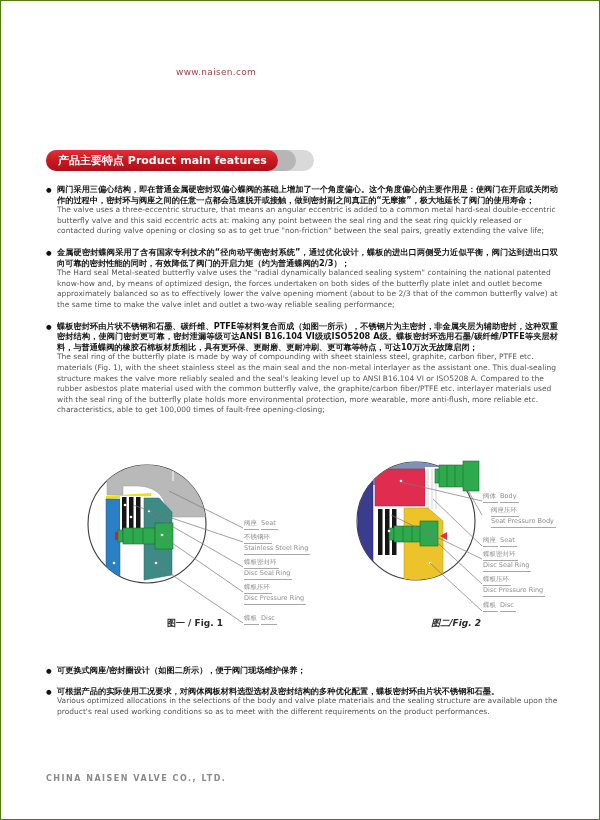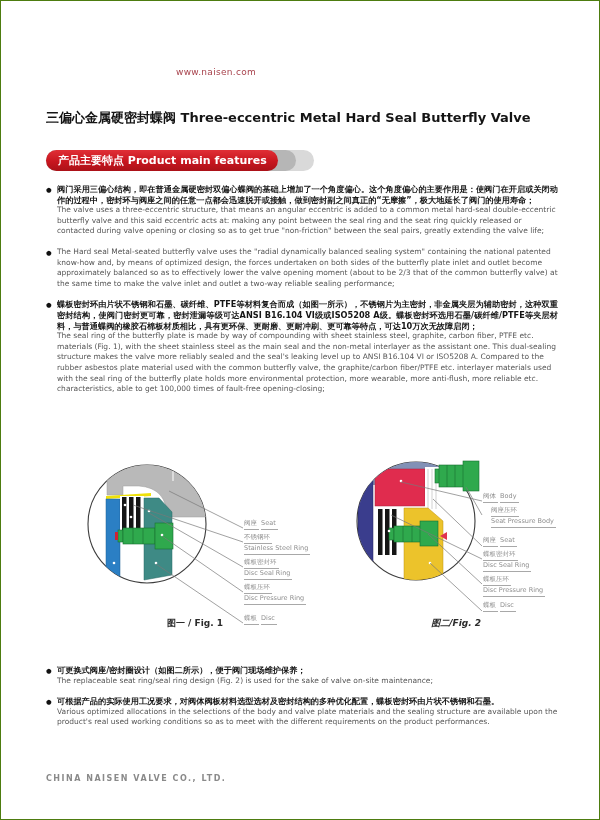--- a/index.html
+++ b/index.html
@@ -35,36 +35,36 @@
 
   .footer{position:absolute;left:45px;top:773px;font-size:8px;font-weight:600;letter-spacing:1.5px;color:#8a8a8a;}
 </style>
 </head>
 <body>
 
 <div class="page">
 
   <div class="website">www.naisen.com</div>
 
-  <div class="title">三偏心金属硬密封蝶阀 Three-eccentric Metal Hard Seal Butterfly Valve</div>
 
   <div class="banner-wrap">
     <div class="banner-bg2"></div>
     <div class="banner-bg1"></div>
     <div class="banner">产品主要特点 Product main features</div>
   </div>
 
   <div class="features top">
     <div class="feature">
       <span class="bullet">●</span>
       <p class="zh">阀门采用三偏心结构，即在普通金属硬密封双偏心蝶阀的基础上增加了一个角度偏心。这个角度偏心的主要作用是：使阀门在开启或关闭动作的过程中，密封环与阀座之间的任意一点都会迅速脱开或接触，做到密封副之间真正的“无摩擦”，极大地延长了阀门的使用寿命；</p>
       <p class="en">The valve uses a three-eccentric structure, that means an angular eccentric is added to a common metal hard-seal double-eccentric butterfly valve and this said eccentric acts at: making any point between the seal ring and the seat ring quickly released or contacted during valve opening or closing so as to get true "non-friction" between the seal pairs, greatly extending the valve life;</p>
     </div>
     <div class="feature">
       <span class="bullet">●</span>
+      <p class="zh">金属硬密封蝶阀采用了含有国家专利技术的“径向动平衡密封系统”，通过优化设计，蝶板的进出口两侧受力近似平衡，阀门达到进出口双向可靠的密封性能的同时，有效降低了阀门的开启力矩（约为普通蝶阀的2/3）；</p>
       <p class="en">The Hard seal Metal-seated butterfly valve uses the "radial dynamically balanced sealing system" containing the national patented know-how and, by means of optimized design, the forces undertaken on both sides of the butterfly plate inlet and outlet become approximately balanced so as to effectively lower the valve opening moment (about to be 2/3 that of the common butterfly valve) at the same time to make the valve inlet and outlet a two-way reliable sealing performance;</p>
     </div>
     <div class="feature">
       <span class="bullet">●</span>
       <p class="zh">蝶板密封环由片状不锈钢和石墨、碳纤维、PTFE等材料复合而成（如图一所示），不锈钢片为主密封，非金属夹层为辅助密封，这种双重密封结构，使阀门密封更可靠，密封泄漏等级可达ANSI B16.104 VI级或ISO5208 A级。蝶板密封环选用石墨/碳纤维/PTFE等夹层材料，与普通蝶阀的橡胶石棉板材质相比，具有更环保、更耐磨、更耐冲刷、更可靠等特点，可达10万次无故障启闭；</p>
       <p class="en">The seal ring of the butterfly plate is made by way of compounding with sheet stainless steel, graphite, carbon fiber, PTFE etc. materials (Fig. 1), with the sheet stainless steel as the main seal and the non-metal interlayer as the assistant one. This dual-sealing structure makes the valve more reliably sealed and the seal's leaking level up to ANSI B16.104 VI or ISO5208 A. Compared to the rubber asbestos plate material used with the common butterfly valve, the graphite/carbon fiber/PTFE etc. interlayer materials used with the seal ring of the butterfly plate holds more environmental protection, more wearable, more anti-flush, more reliable etc. characteristics, able to get 100,000 times of fault-free opening-closing;</p>
     </div>
   </div>
 
   <div class="figures">
@@ -206,21 +206,20 @@
         <span>Disc</span>
       </div>
       <div class="fig-caption" style="left:20px;top:166px;font-style:italic;">图二/Fig. 2</div>
     </div>
   </div>
 
   <div class="features bottom">
     <div class="feature">
       <span class="bullet">●</span>
       <p class="zh">可更换式阀座/密封圈设计（如图二所示），便于阀门现场维护保养；</p>
-      <p class="en">The replaceable seat ring/seal ring design (Fig. 2) is used for the sake of valve on-site maintenance;</p>
     </div>
     <div class="feature">
       <span class="bullet">●</span>
       <p class="zh">可根据产品的实际使用工况要求，对阀体阀板材料选型选材及密封结构的多种优化配置，蝶板密封环由片状不锈钢和石墨。</p>
       <p class="en">Various optimized allocations in the selections of the body and valve plate materials and the sealing structure are available upon the product's real used working conditions so as to meet with the different requirements on the product performances.</p>
     </div>
   </div>
 
   <div class="footer">CHINA NAISEN VALVE CO., LTD.</div>
 

